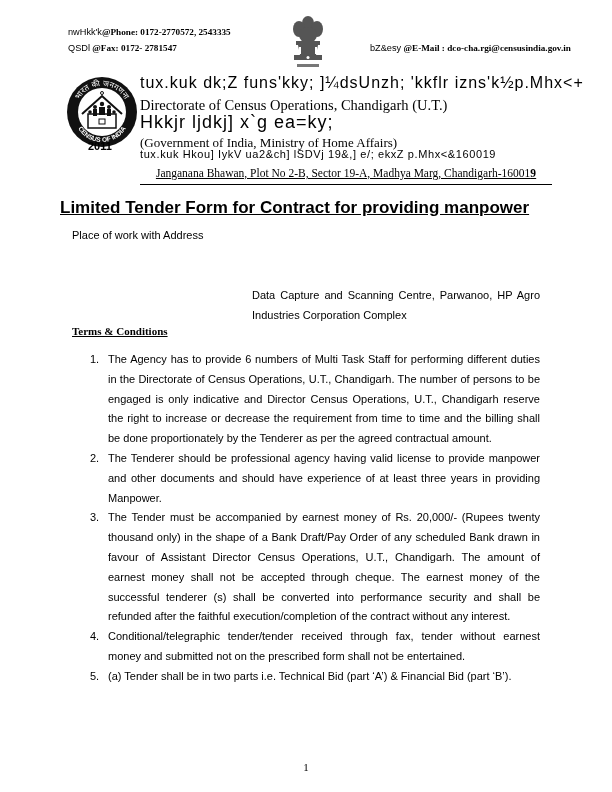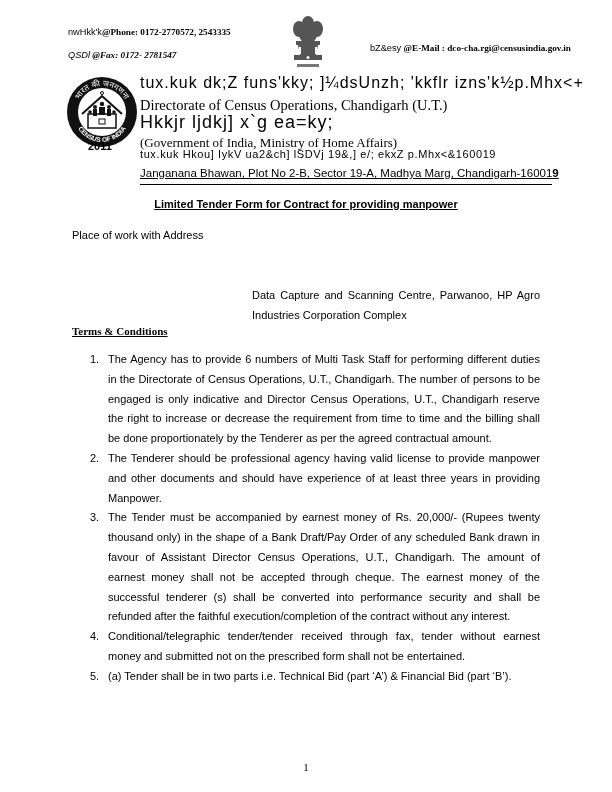--- a/index.html
+++ b/index.html
@@ -2,39 +2,39 @@
 <html><head>
 <meta charset="utf-8">
 <style>
   html, body { margin: 0; padding: 0; background: #ffffff; }
   body { width: 612px; height: 792px; position: relative; overflow: hidden; color: #000; }
   .page { position: absolute; left: 0; top: 0; width: 488px; height: 792px; }
 
   .contact { position: absolute; font-family: "Liberation Serif", serif; font-weight: bold; font-size: 9.2px; white-space: nowrap; }
   .contact .hi { font-family: "Liberation Sans", sans-serif; font-weight: normal; }
   #phone-line { left: 68px; top: 27px; }
-  #fax-line { left: 68px; top: 50px; font-style: italic; }
+  #fax-line { left: 68px; top: 43px; }
   #email-line { left: 370px; top: 43px; }
 
   .emblem { position: absolute; left: 287px; top: 13px; width: 42px; height: 58px; }
 
   .census-logo { position: absolute; left: 66px; top: 76px; width: 72px; height: 72px; }
   .logo-year { position: absolute; left: 88px; top: 140px; font-family: "Liberation Sans", sans-serif; font-weight: bold; font-size: 11px; }
 
   .hdr { position: absolute; white-space: nowrap; text-align: left; left: 140px; width: 420px; }
   #hindi-title { top: 74px; font-family: "Liberation Sans", sans-serif; font-size: 16px; letter-spacing: 1px; }
   #eng-title { top: 97px; font-family: "Liberation Serif", serif; font-size: 14.5px; }
   #hindi-sub { top: 112px; font-family: "Liberation Sans", sans-serif; font-size: 18px; letter-spacing: 1px; }
   #eng-sub { top: 135px; font-family: "Liberation Serif", serif; font-size: 13px; }
   #hindi-addr { top: 148px; font-family: "Liberation Sans", sans-serif; font-size: 11px; letter-spacing: 0.6px; }
-  #eng-addr { top: 167px; font-family: Liberation Sans, sans-serif; font-size: 11.5px; text-decoration: underline; text-align: left; width: 412px; left: 140px; }
+  #eng-addr { top: 167px; font-family: Liberation Serif, serif; font-size: 11.5px; text-decoration: underline; text-align: center; width: 412px; left: 140px; }
   #eng-addr .last { font-weight: bold; text-decoration: underline; }
   .hdr-rule { position: absolute; left: 140px; top: 184px; width: 412px; height: 1px; background: #000; }
 
-  .doc-title { position: absolute; left: 60px; width: 492px; top: 198px; text-align: center; font-family: "Liberation Sans", sans-serif; font-weight: bold; font-size: 11px; text-decoration: underline; }
+  .doc-title { position: absolute; left: 60px; width: 492px; top: 198px; text-align: left; font-family: "Liberation Sans", sans-serif; font-weight: bold; font-size: 17px; text-decoration: underline; }
 
   .body-text { font-family: "Liberation Sans", sans-serif; font-size: 11px; line-height: 19.8px; }
   .pow-label { position: absolute; left: 72px; top: 226px; }
   .pow-addr { position: absolute; left: 252px; width: 288px; text-align: justify; }
   #addr-1 { top: 226px; }
   #addr-2 { top: 286px; }
 
   .terms-heading { position: absolute; left: 72px; top: 325px; font-family: Liberation Serif, serif; font-weight: bold; font-size: 11px; text-decoration: underline; }
 
   .terms-list { position: absolute; left: 90px; top: 350px; width: 450px; margin: 0; padding: 0; list-style: none; }

